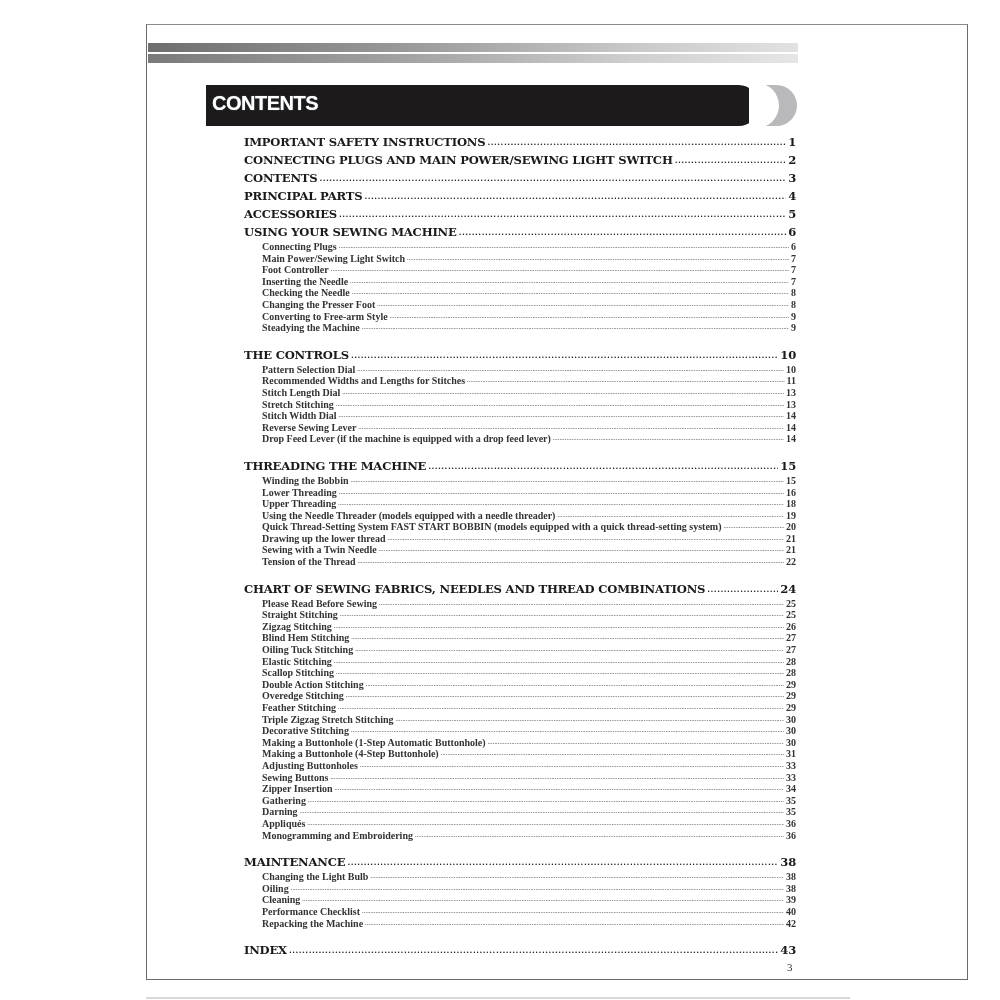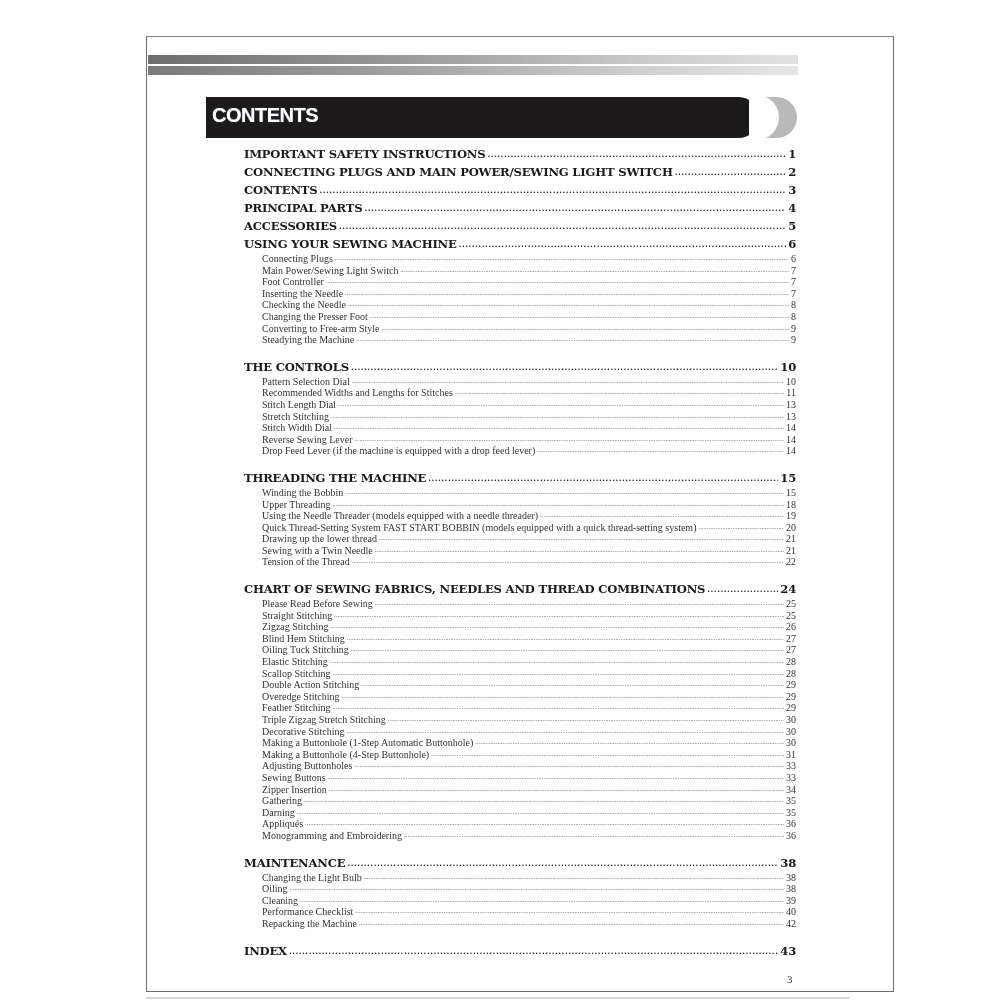--- a/index.html
+++ b/index.html
@@ -1,18 +1,18 @@
 <!DOCTYPE html>
 <html><head>
 <meta charset="utf-8">
 <style>
   html, body { margin: 0; padding: 0; background: #ffffff; }
   body { width: 1000px; height: 1000px; position: relative; overflow: hidden; font-family: "DejaVu Serif", serif; }
   .page {
-    position: absolute; left: 146px; top: 36px; width: 748px; height: 956px;
+    position: absolute; left: 146px; top: 24px; width: 822px; height: 956px;
     border: 1.5px solid #6b6b6b; border-top-color: #8a8a8a; box-sizing: border-box; background: #fff;
   }
   .bar { position: absolute; left: 1px; width: 650px; }
   .bar1 { top: 18px; height: 9px; background: linear-gradient(to right, #6e6e6e 0%, #9a9a9a 40%, #c9c9c9 75%, #e2e2e2 100%); }
   .bar2 { top: 29px; height: 9px; background: linear-gradient(to right, #7a7a7a 0%, #a3a3a3 40%, #cfcfcf 75%, #e6e6e6 100%); }
   .title-pill {
     position: absolute; left: 59px; top: 60px; width: 553px; height: 41px;
     background: #1d1a1b; border-radius: 0 22px 22px 0; box-sizing: border-box;
   }
   .title-text {
@@ -32,21 +32,21 @@
   .row { display: flex; align-items: center; white-space: nowrap; color: #1a1a1a; }
   .row .label { flex: 0 0 auto; }
   .row .dots { flex: 1 1 auto; overflow: hidden; margin: 0 2px; }
   .row .dots::after {
     content: "................................................................................................................................................................................................................................................................................................................";
     letter-spacing: 0.5px;
   }
   .row .page-num { flex: 0 0 auto; }
   .row.main { font-family: "DejaVu Serif", serif; font-weight: bold; font-size: 11.6px; height: 18px; line-height: 18px; letter-spacing: -0.2px; }
   .row.main .dots { font-weight: bold; font-size: 8px; }
-  .row.sub { font-family: "Liberation Serif", serif; font-size: 10px; height: 11.6px; line-height: 11.6px; padding-left: 18px; color: #333; }
+  .row.sub { font-family: "Liberation Serif", serif; font-size: 10px; height: 11.6px; line-height: 11.6px; padding-left: 18px; color: #333; font-weight: bold; }
   .row.sub .dots { font-size: 6px; color: #555; }
   .row.sub .dots::after { letter-spacing: 0.2px; }
   .row.main.spaced { margin-top: 12px; }
   .page-footer {
     position: absolute; left: 640px; top: 936px; font-family: "Liberation Serif", serif; font-size: 11px; color: #333;
   }
   .below-line { position: absolute; left: 146px; top: 997px; width: 704px; height: 2px; background: #d8d8d8; }
 </style>
 </head>
 <body>
@@ -175,20 +175,25 @@
         <span class="label">THREADING THE MACHINE</span>
         <span class="dots"></span>
         <span class="page-num">15</span>
       </div>
       <div class="row sub">
         <span class="label">Winding the Bobbin</span>
         <span class="dots"></span>
         <span class="page-num">15</span>
       </div>
       <div class="row sub">
+        <span class="label">Lower Threading</span>
+        <span class="dots"></span>
+        <span class="page-num">16</span>
+      </div>
+      <div class="row sub">
         <span class="label">Upper Threading</span>
         <span class="dots"></span>
         <span class="page-num">18</span>
       </div>
       <div class="row sub">
         <span class="label">Using the Needle Threader (models equipped with a needle threader)</span>
         <span class="dots"></span>
         <span class="page-num">19</span>
       </div>
       <div class="row sub">

